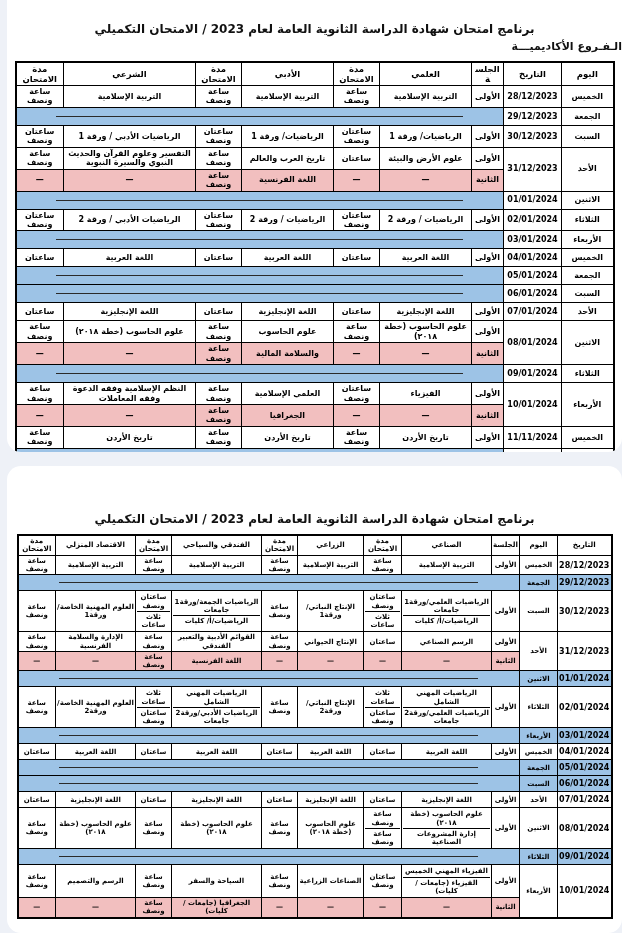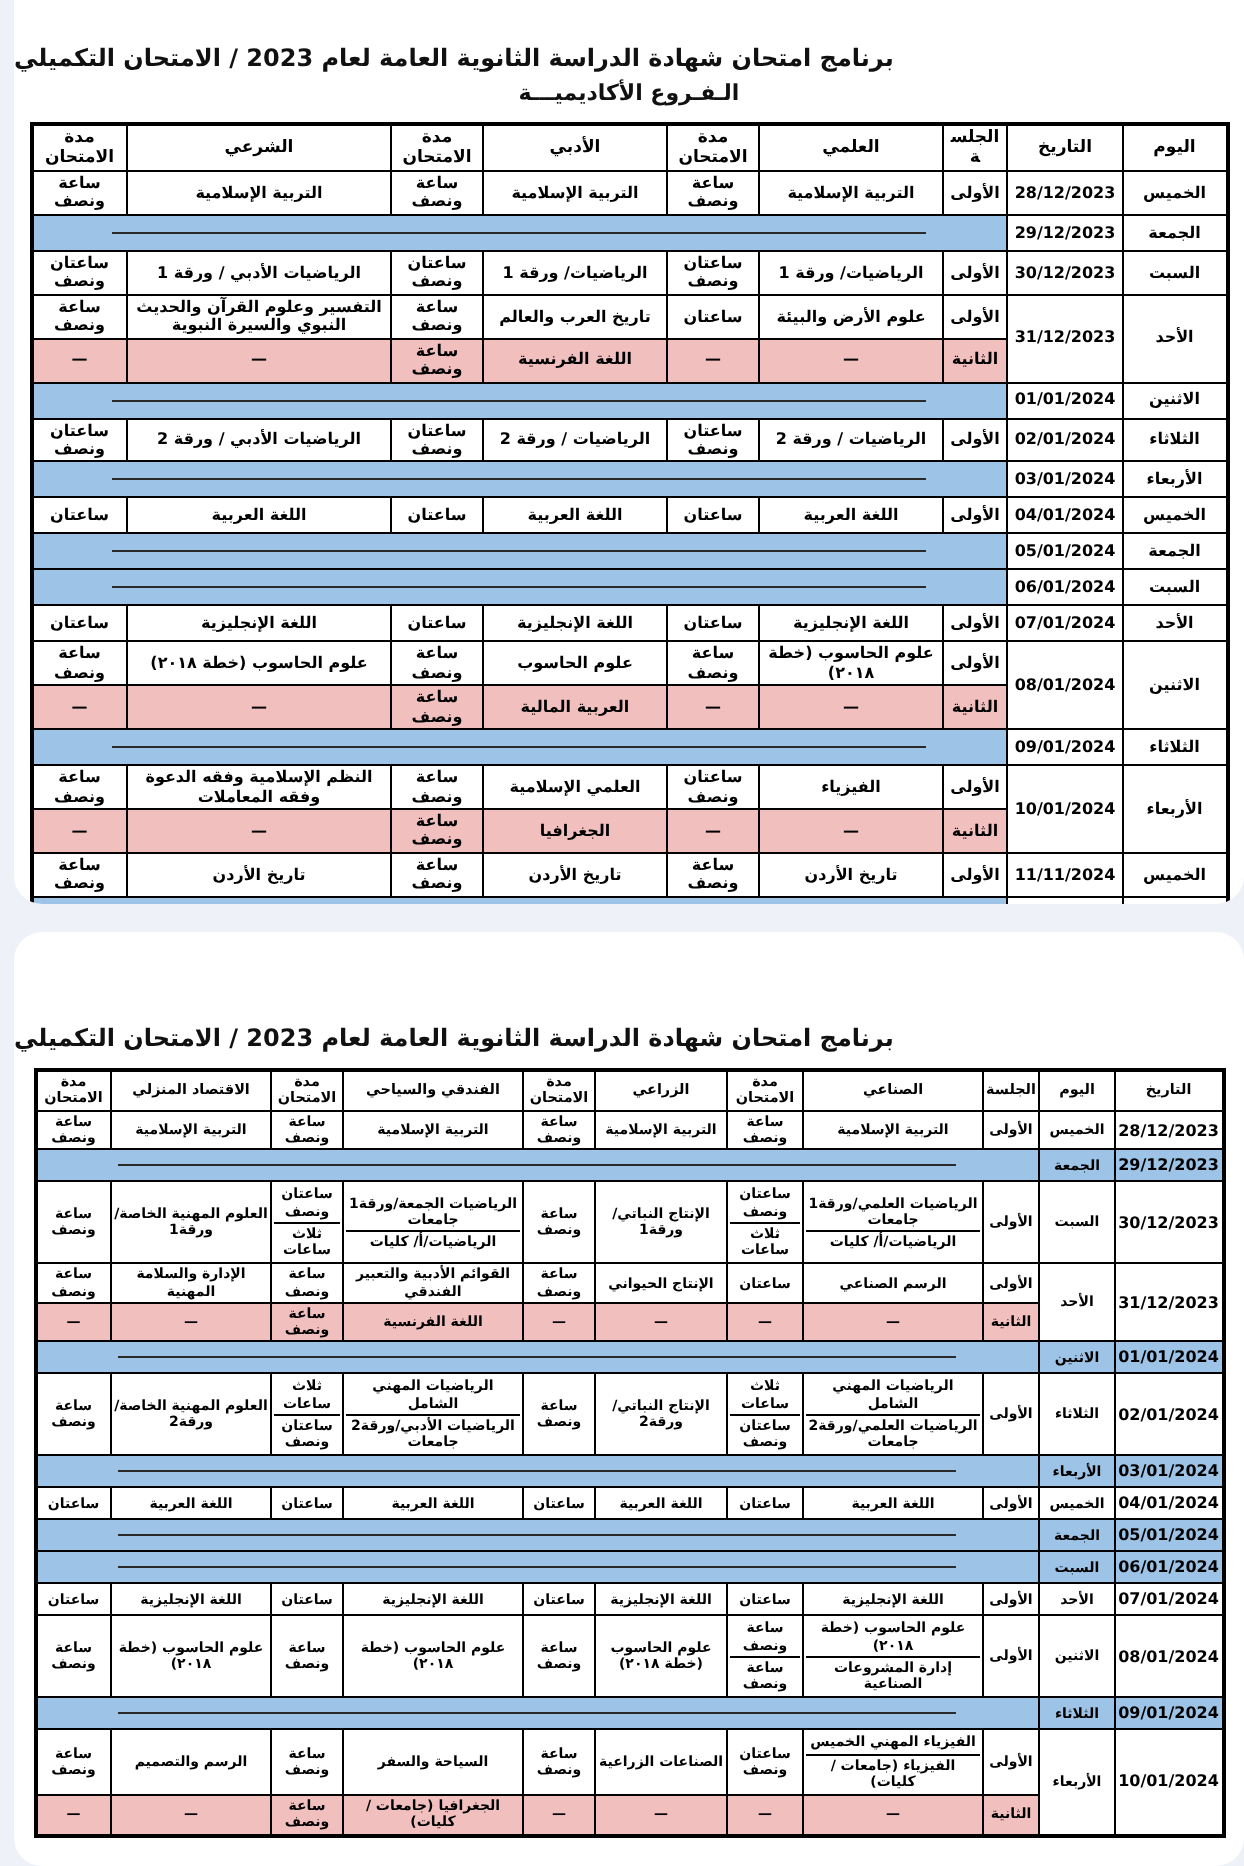--- a/index.html
+++ b/index.html
@@ -8,27 +8,27 @@
     background:#eef1f7;
     font-family:"DejaVu Sans","Liberation Sans",sans-serif;
   }
   .page{
     position:absolute;left:7px;width:615px;background:#ffffff;
     overflow:hidden;direction:rtl;
   }
   #page1{top:0;height:452px;border-radius:0 0 14px 14px;}
   #page2{top:466px;height:467px;border-radius:14px;}
   .t-title{
-    text-align:left;font-weight:700;color:#111;
+    text-align:center;font-weight:700;color:#111;
     font-size:12px;letter-spacing:0;
   }
   #page1 .t-title{margin-top:22px;}
   #page2 .t-title{margin-top:46px;}
   .t-sub{
-    text-align:center;font-weight:700;color:#111;font-size:11px;margin-top:4px;
+    font-weight:700;color:#111;font-size:11px;margin-top:4px;
   }
   table.sched{
     border-collapse:collapse;margin:8px auto 0 auto;table-layout:fixed;
     border:2px solid #000;
   }
   #tbl0{width:600px;}
   #tbl1{width:596px;}
   table.sched th,table.sched td{
     border:1px solid #000;text-align:center;vertical-align:middle;
     padding:1px 1px;font-weight:700;color:#000;line-height:1.18;
@@ -200,21 +200,21 @@
           <td class="c-dur">ساعة ونصف</td>
           <td class="c-subj">علوم الحاسوب</td>
           <td class="c-dur">ساعة ونصف</td>
           <td class="c-subj">علوم الحاسوب (خطة ٢٠١٨)</td>
           <td class="c-dur">ساعة ونصف</td>
         </tr>
         <tr class="pink">
           <td class="c-sess">الثانية</td>
           <td class="c-dash">—</td>
           <td class="c-dash">—</td>
-          <td class="c-subj">العربية المالية</td>
+          <td class="c-subj">والسلامة المالية</td>
           <td class="c-dur">ساعة ونصف</td>
           <td class="c-dash">—</td>
           <td class="c-dash">—</td>
         </tr>
         <tr>
           <td class="c-day">الثلاثاء</td>
           <td class="c-date">09/01/2024</td>
           <td colspan="7" class="c-line">
             <div class="hline"></div>
           </td>
@@ -348,21 +348,21 @@
         <tr>
           <td rowspan="2" class="c-date">31/12/2023</td>
           <td rowspan="2" class="c-day">الأحد</td>
           <td class="c-sess">الأولى</td>
           <td class="c-subj">الرسم الصناعي</td>
           <td class="c-dur">ساعتان</td>
           <td class="c-subj">الإنتاج الحيواني</td>
           <td class="c-dur">ساعة ونصف</td>
           <td class="c-subj">القوائم الأدبية والتعبير الفندقي</td>
           <td class="c-dur">ساعة ونصف</td>
-          <td class="c-subj">الإدارة والسلامة المهنية</td>
+          <td class="c-subj">الإدارة والسلامة الفرنسية</td>
           <td class="c-dur">ساعة ونصف</td>
         </tr>
         <tr class="pink">
           <td class="c-sess">الثانية</td>
           <td class="c-dash">—</td>
           <td class="c-dash">—</td>
           <td class="c-dash">—</td>
           <td class="c-dash">—</td>
           <td class="c-subj">اللغة الفرنسية</td>
           <td class="c-dur">ساعة ونصف</td>

